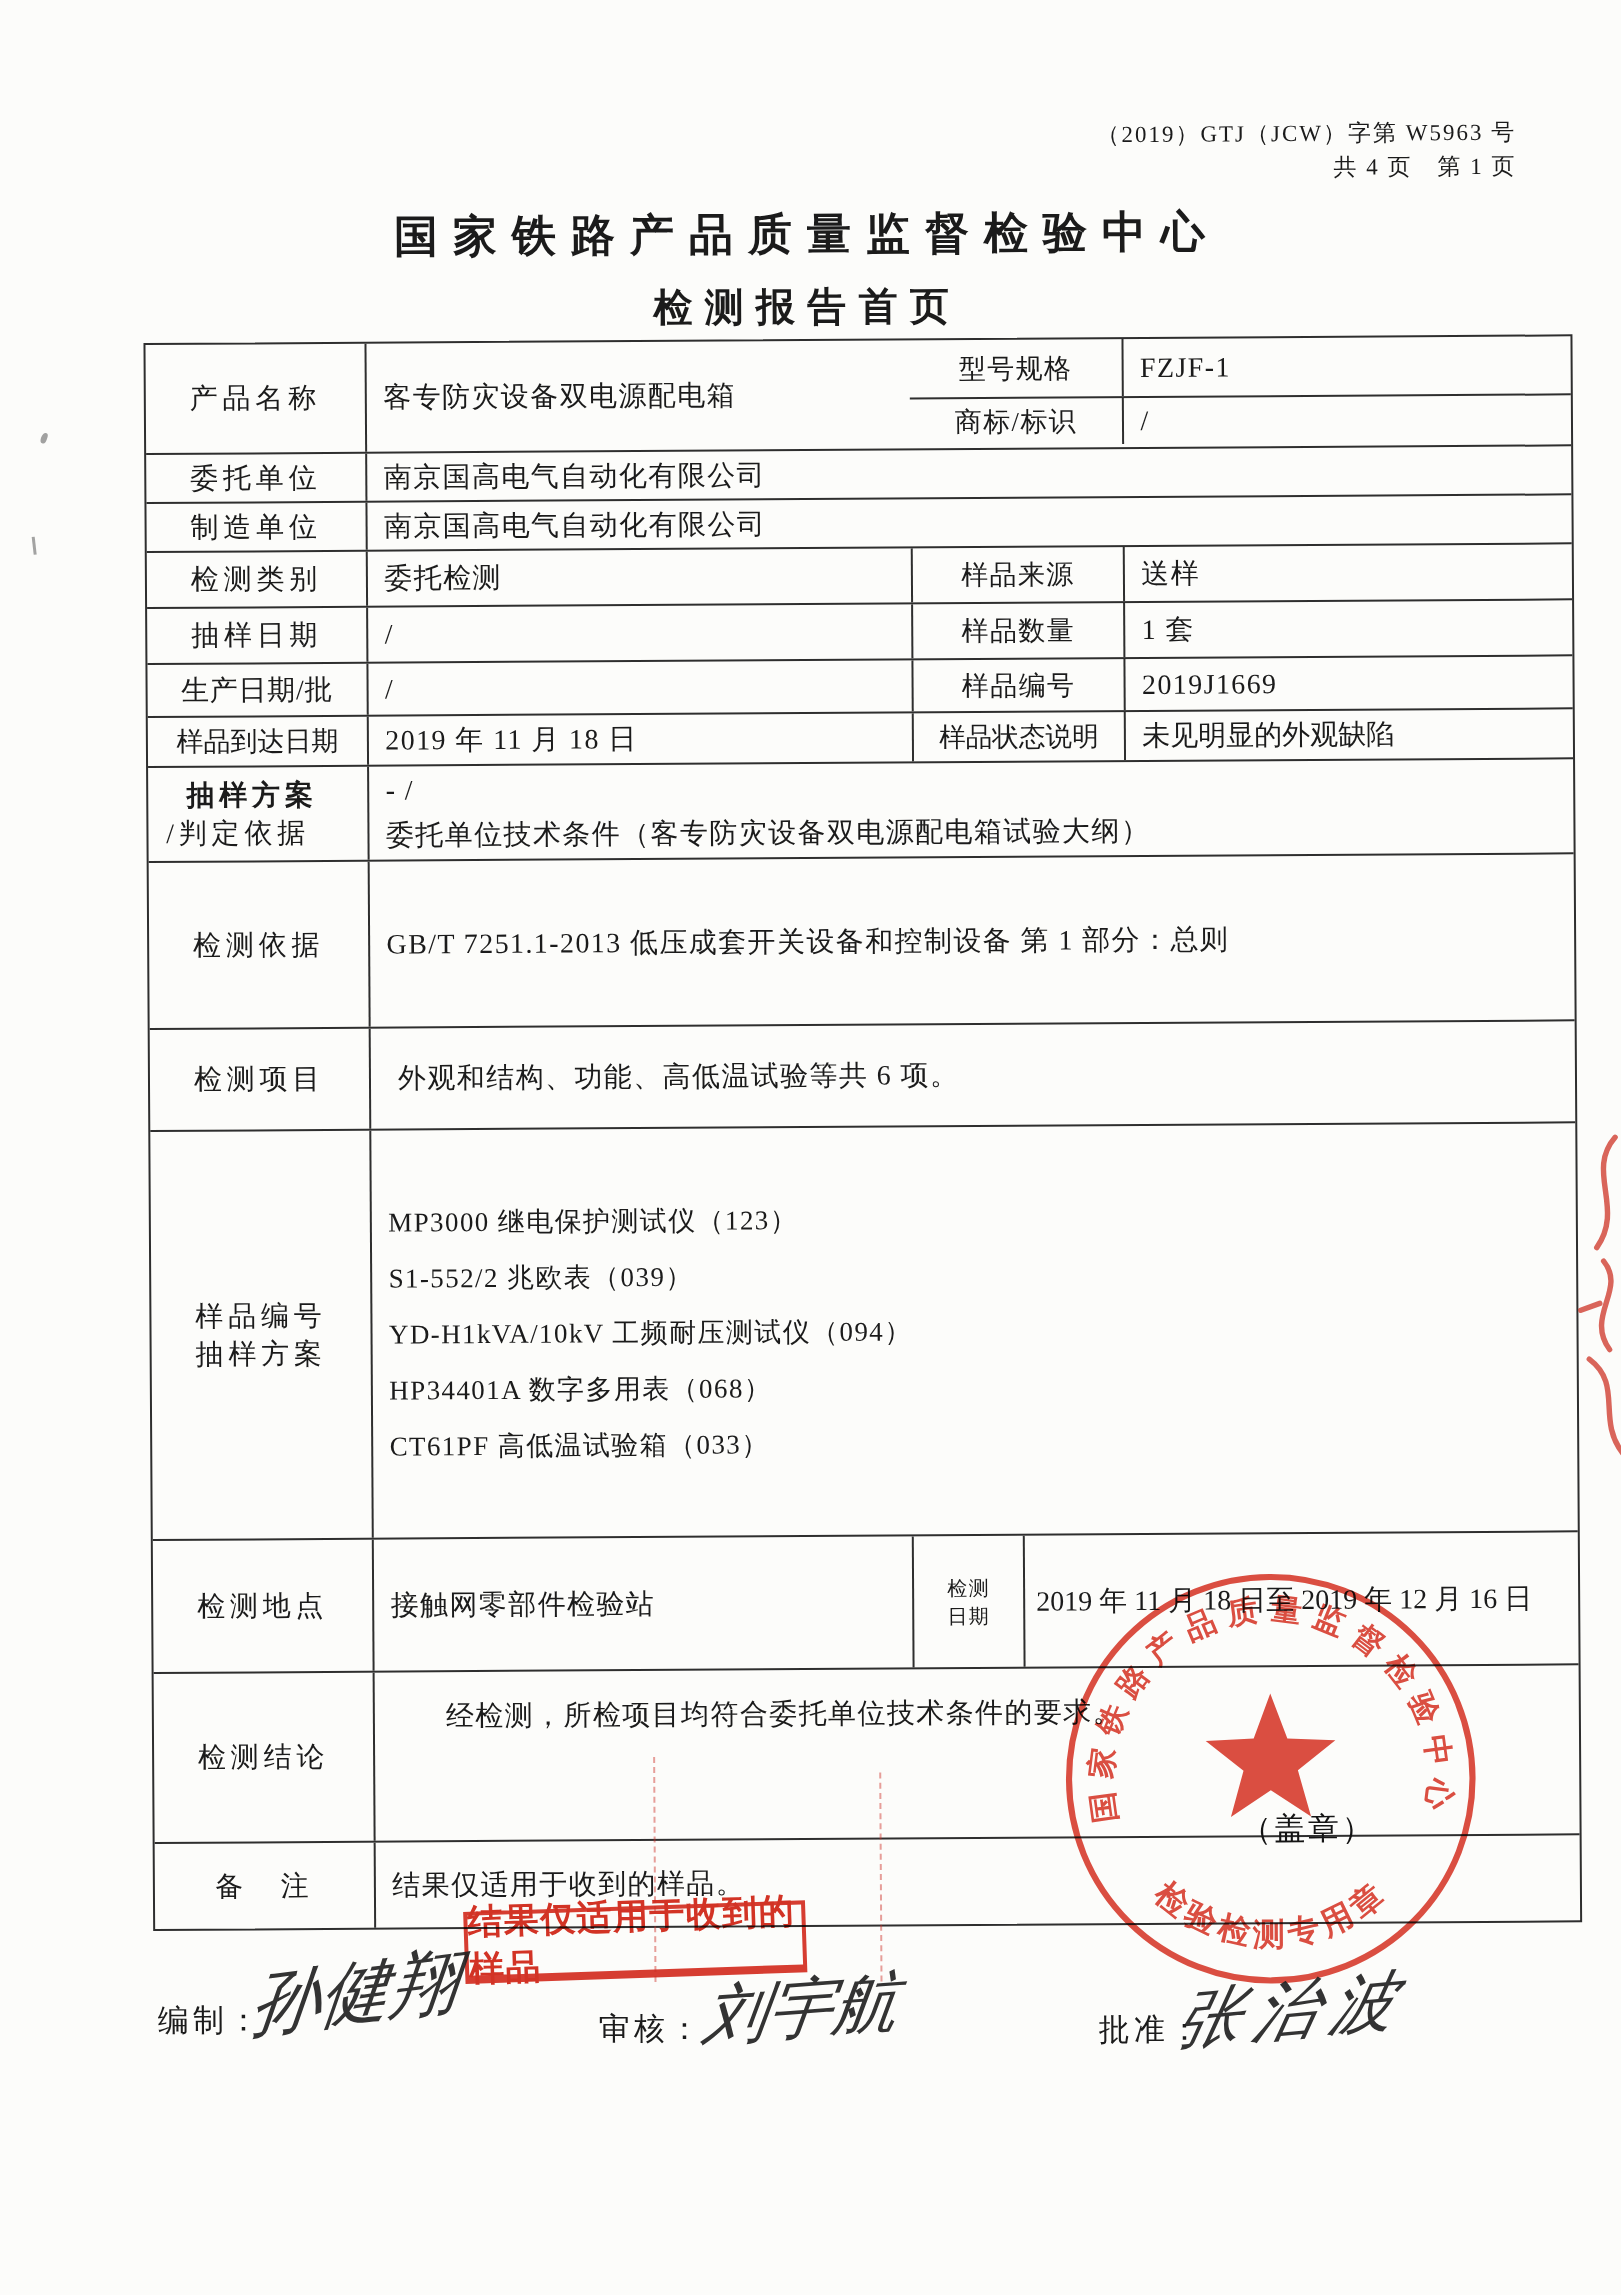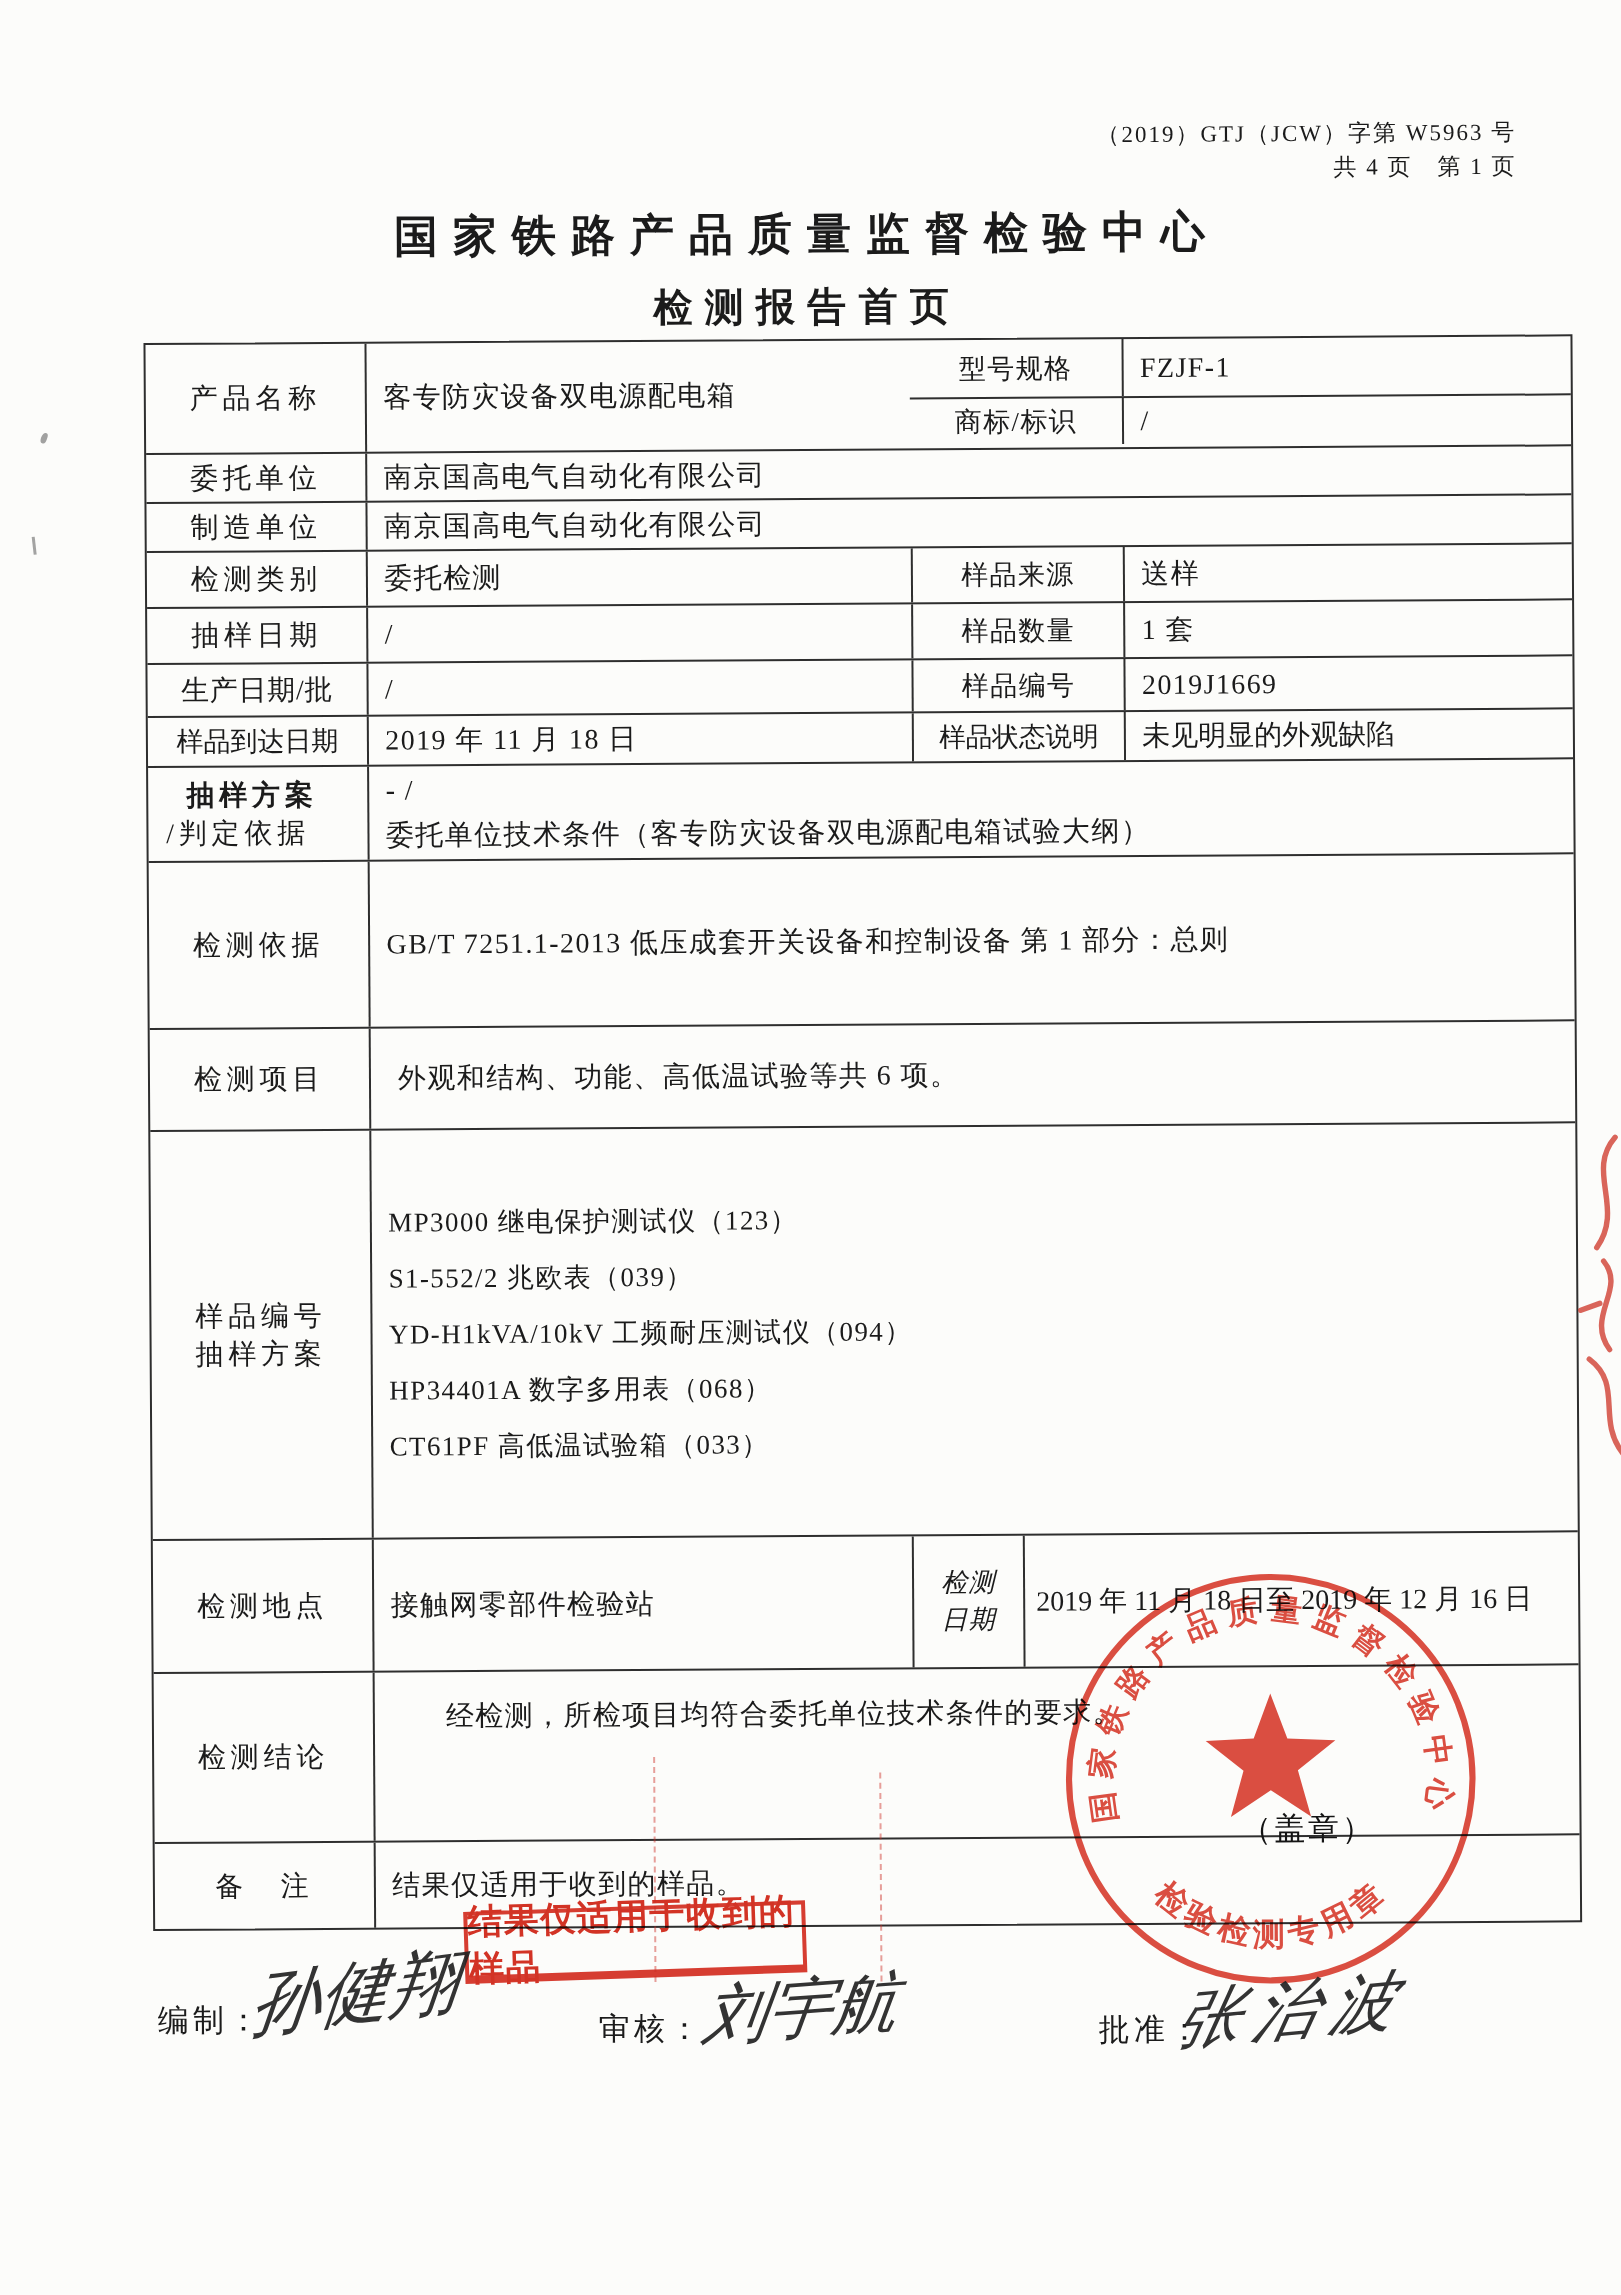--- a/index.html
+++ b/index.html
@@ -44,21 +44,21 @@
   .sub { display:flex; flex:1; align-items:stretch; min-height:0; }
   .subB { border-top:2.7px solid #2e2e2e; }
   .two-line { flex-direction:column; justify-content:center; line-height:1.35; }
   .plan-lbl { align-items:flex-start; padding-left:17.7px; }
   .plan-lbl .ln1 { padding-left:20.5px;font-weight:bold; }
   .plan-val { flex-direction:column; align-items:flex-start; justify-content:center;
     line-height:1.6; }
   .equip-val { flex-direction:column; align-items:flex-start; justify-content:center;
     line-height:56px; font-size:27px; }
   .concl-val { align-items:flex-start; padding-top:24.5px; padding-left:71px; }
-  .narrow-lbl { font-size:26px; letter-spacing:1.4px; line-height:1.4;font-style:italic; }
+  .narrow-lbl { font-size:20px; letter-spacing:1.4px; line-height:1.4; }
 
   
   .seal { position:absolute; left:1044px; top:1560px; width:443px; height:443px;
     opacity:.9; mix-blend-mode:multiply; }
   .seal-note { position:absolute; left:1235px; top:1811px; font-size:31px;
     letter-spacing:2.7px; color:#141414; }
   .stamp-box { position:absolute; left:458px; top:1905px; width:342px; height:72px;
     border:4.8px solid rgba(210,45,32,.92); border-bottom-width:8.9px;
     transform:rotate(-1.6deg); display:flex; align-items:center; justify-content:center;
     font-size:35px; font-weight:700; color:#d23325; letter-spacing:1.4px;

